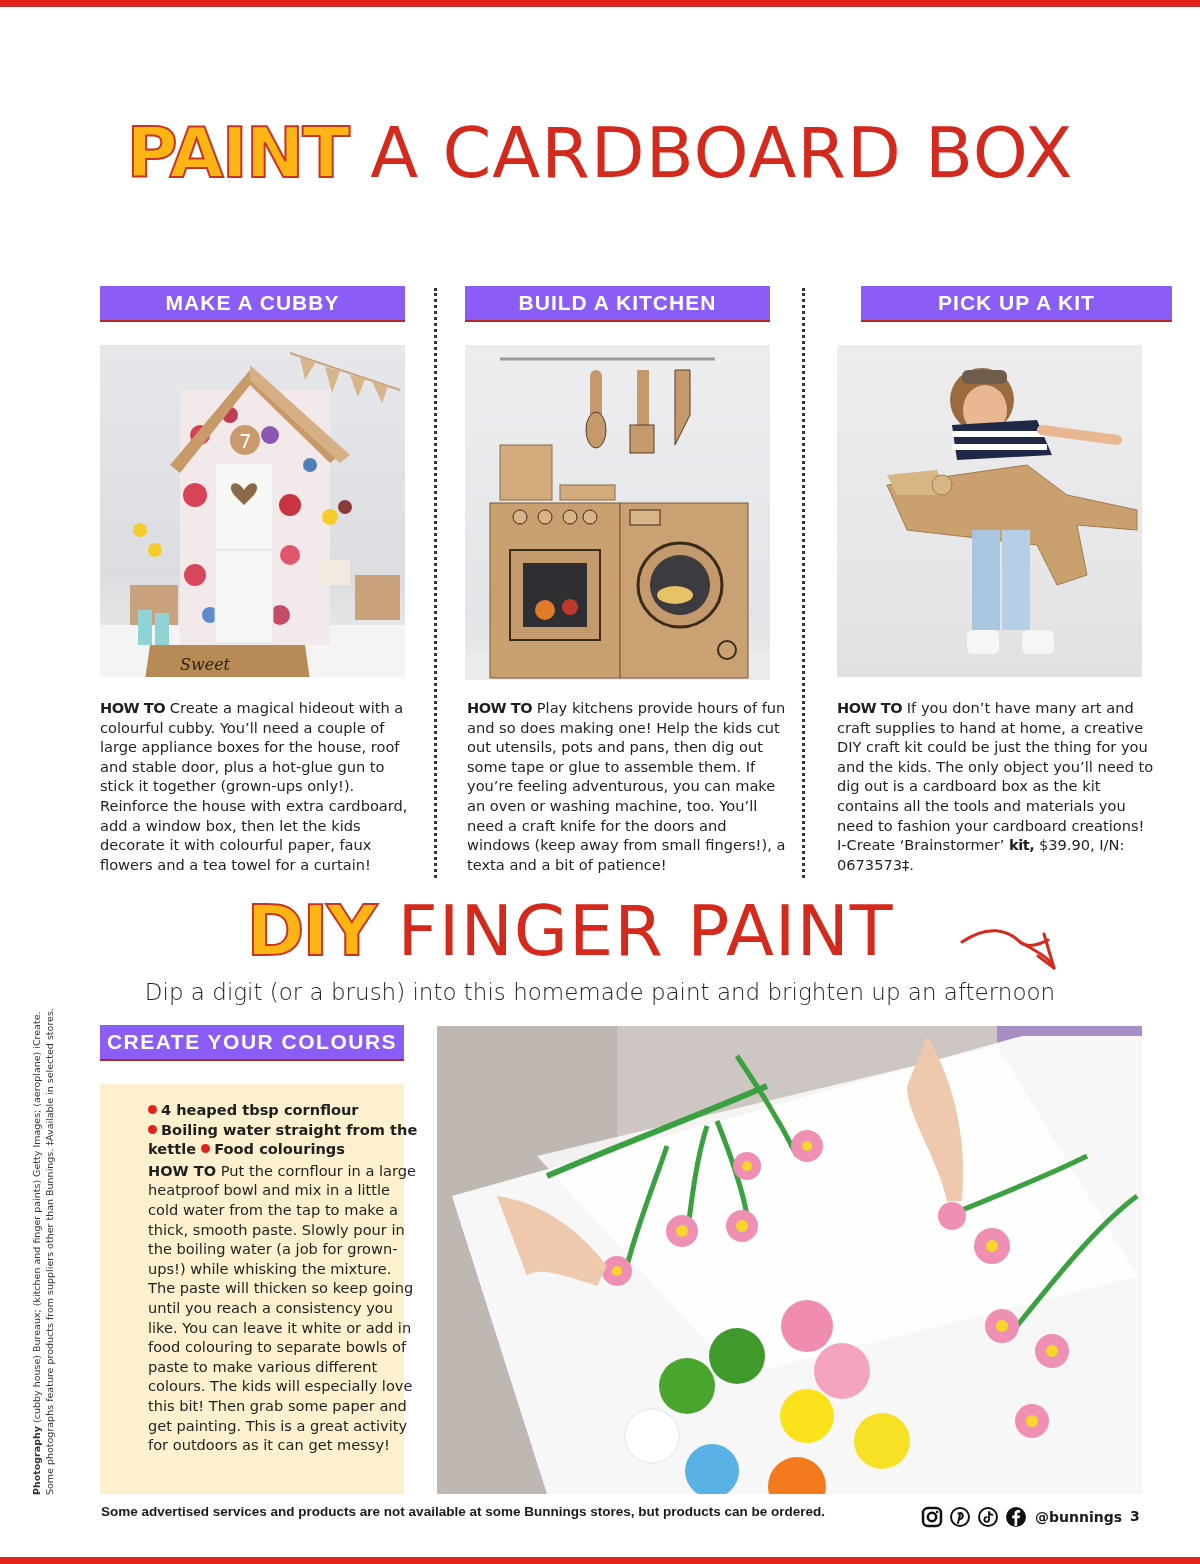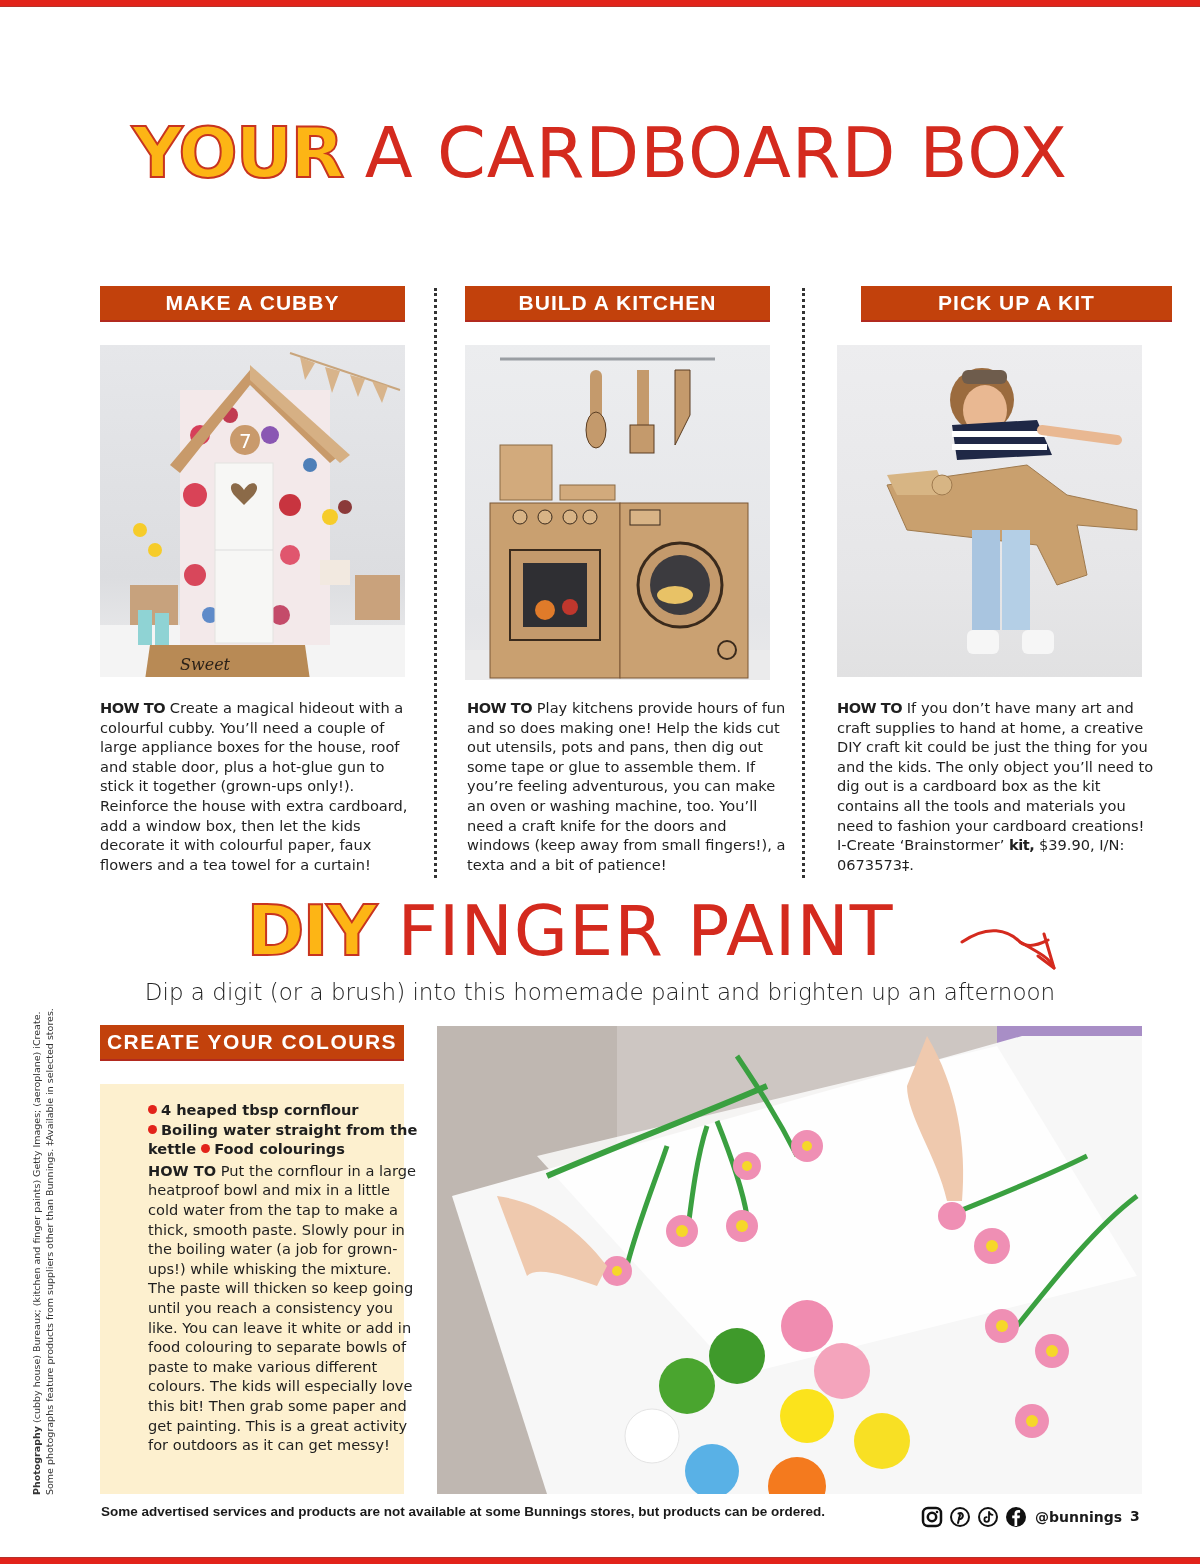--- a/index.html
+++ b/index.html
@@ -12,21 +12,21 @@
   .headline { position: absolute; left: 0; width: 1200px; text-align: center; white-space: nowrap; line-height: 1; }
   .headline .accent { font-family: "DejaVu Sans", sans-serif; font-weight: bold; color: #fdb515; -webkit-text-stroke: 2px #c8341f; letter-spacing: -2px; }
   .headline .rest { font-family: "DejaVu Sans", sans-serif; font-weight: normal; color: #d42a1e; letter-spacing: 1px; }
   #h1 { top: 118px; font-size: 70px; }
   #h2 { top: 896px; font-size: 70px; left: -30px; }
 
   .subline { position: absolute; left: 0; width: 1200px; text-align: center; font-family: "DejaVu Sans", sans-serif; font-weight: 300; color: #222; font-size: 23px; line-height: 31px; }
   #sub1 { top: 203px; }
   #sub2 { top: 977px; font-size: 23px; }
 
-  .tag { position: absolute; height: 36px; background: #c2410c; border-bottom: 2px solid #b22a1f; color: #fff; font-family: "Liberation Sans", sans-serif; font-weight: bold; font-size: 21px; letter-spacing: 1px; display: flex; align-items: center; justify-content: center; }
+  .tag { position: absolute; height: 36px; background: #8b5cf6; border-bottom: 2px solid #b22a1f; color: #fff; font-family: "Liberation Sans", sans-serif; font-weight: bold; font-size: 21px; letter-spacing: 1px; display: flex; align-items: center; justify-content: center; }
   #tag1 { left: 100px; top: 286px; width: 305px; }
   #tag2 { left: 465px; top: 286px; width: 305px; }
   #tag3 { left: 837px; top: 286px; width: 311px; margin-left: 24px; }
   #tag4 { left: 100px; top: 1025px; width: 304px; height: 36px; font-size: 21px; letter-spacing: 1.5px; }
 
   .divider { position: absolute; width: 0; border-left: 3px dotted #333; }
   #div1 { left: 434px; top: 288px; height: 590px; }
   #div2 { left: 802px; top: 288px; height: 590px; }
 
   .photo { position: absolute; overflow: hidden; }
@@ -57,21 +57,21 @@
   .page-num { position: absolute; left: 1130px; top: 1508px; font-family: "DejaVu Sans", sans-serif; font-weight: bold; font-size: 14px; }
 
   .arrow { position: absolute; left: 958px; top: 912px; width: 105px; height: 70px; }
 </style>
 </head>
 <body>
 
 <div class="top-bar"></div>
 
 <div id="h1" class="headline">
-  <span class="accent">YOUR</span>
+  <span class="accent">PAINT</span>
   <span class="rest">A CARDBOARD BOX</span>
 </div>
 <div id="sub1" class="subline">
 </div>
 
 <div id="tag1" class="tag">MAKE A CUBBY</div>
 <div id="tag2" class="tag">BUILD A KITCHEN</div>
 <div id="tag3" class="tag">PICK UP A KIT</div>
 
 <div id="div1" class="divider"></div>

